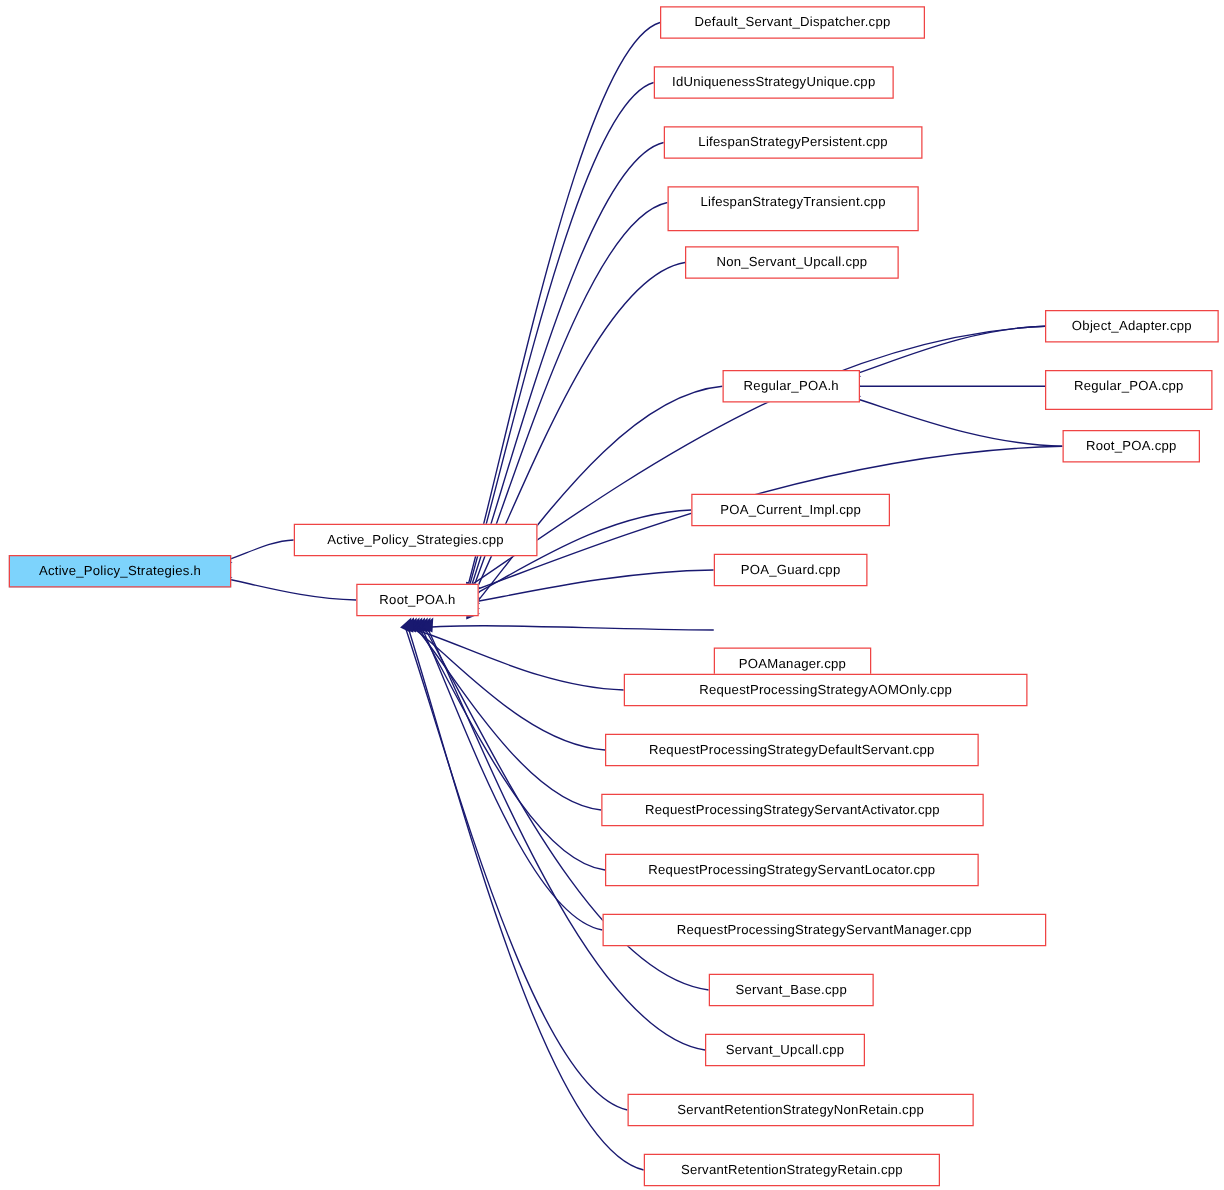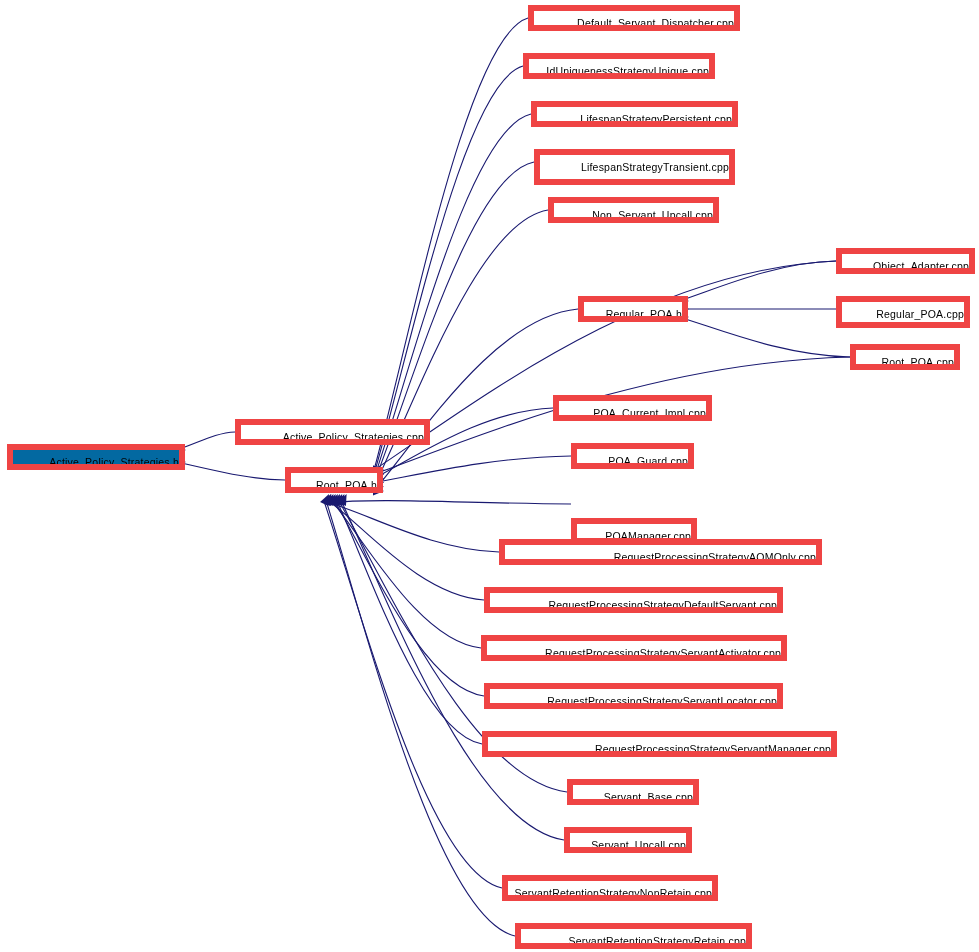--- a/index.html
+++ b/index.html
@@ -3,32 +3,32 @@
 <meta charset="utf-8">
 <title>Include dependency graph</title>
 <style>
   html,body{margin:0;padding:0;background:#ffffff;}
   body{font-family:"Liberation Sans","DejaVu Sans",sans-serif;}
   #graph{position:relative;width:979px;height:952px;background:#ffffff;overflow:hidden;}
   #edge-layer{position:absolute;left:0;top:0;width:979px;height:952px;pointer-events:none;}
   .node{
     position:absolute;
     box-sizing:border-box;
-    border:6px solid #ef4444;
+    border:1px solid #ef4444;
     background:#ffffff;
     color:#000000;
     font-size:10.5px;
     line-height:24px;
     height:26px;
-    text-align:right;
+    text-align:center;
     white-space:nowrap;
     letter-spacing:0.02em;
     overflow:hidden;
   }
-  .node.highlight{background:#0369a1;}
+  .node.highlight{background:#7dd3fc;}
 </style>
 </head>
 <body>
 
 <div id="graph">
   <svg id="edge-layer" viewBox="0 0 979 952" xmlns="http://www.w3.org/2000/svg">
       <path d="M 235 432 C 214.42000000000002 432.72, 195.8 444.24, 176 450" fill="none" stroke="#191970" stroke-width="1.1"></path>
       <polygon points="186,450 175,445.4 175,454.6" fill="#191970"></polygon>
       <path d="M 285 480 C 243.42000000000002 479.28, 205.8 467.76, 176 462" fill="none" stroke="#191970" stroke-width="1.1"></path>
       <polygon points="186,462 175,457.4 175,466.6" fill="#191970"></polygon>
@@ -95,16 +95,16 @@
       <div class="node" style="left: 553px; top: 395px; width: 159px; height: 26px;">POA_Current_Impl.cpp</div>
       <div class="node" style="left: 571px; top: 443px; width: 123px; height: 26px;">POA_Guard.cpp</div>
       <div class="node" style="left: 571px; top: 491px; width: 126px; height: 26px; margin-top: 27px;">POAManager.cpp</div>
       <div class="node" style="left: 499px; top: 539px; width: 323px; height: 26px;">RequestProcessingStrategyAOMOnly.cpp</div>
       <div class="node" style="left: 484px; top: 587px; width: 299px; height: 26px;">RequestProcessingStrategyDefaultServant.cpp</div>
       <div class="node" style="left: 481px; top: 635px; width: 306px; height: 26px;">RequestProcessingStrategyServantActivator.cpp</div>
       <div class="node" style="left: 484px; top: 683px; width: 299px; height: 26px;">RequestProcessingStrategyServantLocator.cpp</div>
       <div class="node" style="left: 482px; top: 731px; width: 355px; height: 26px;">RequestProcessingStrategyServantManager.cpp</div>
       <div class="node" style="left: 567px; top: 779px; width: 132px; height: 26px;">Servant_Base.cpp</div>
       <div class="node" style="left: 564px; top: 827px; width: 128px; height: 26px;">Servant_Upcall.cpp</div>
-      <div class="node" style="left: 502px; top: 875px; width: 216px; height: 26px;">ServantRetentionStrategyNonRetain.cpp</div>
+      <div class="node" style="left: 502px; top: 875px; width: 277px; height: 26px;">ServantRetentionStrategyNonRetain.cpp</div>
       <div class="node" style="left: 515px; top: 923px; width: 237px; height: 26px;">ServantRetentionStrategyRetain.cpp</div>
     </div>
 </div>
 
 </body></html>

